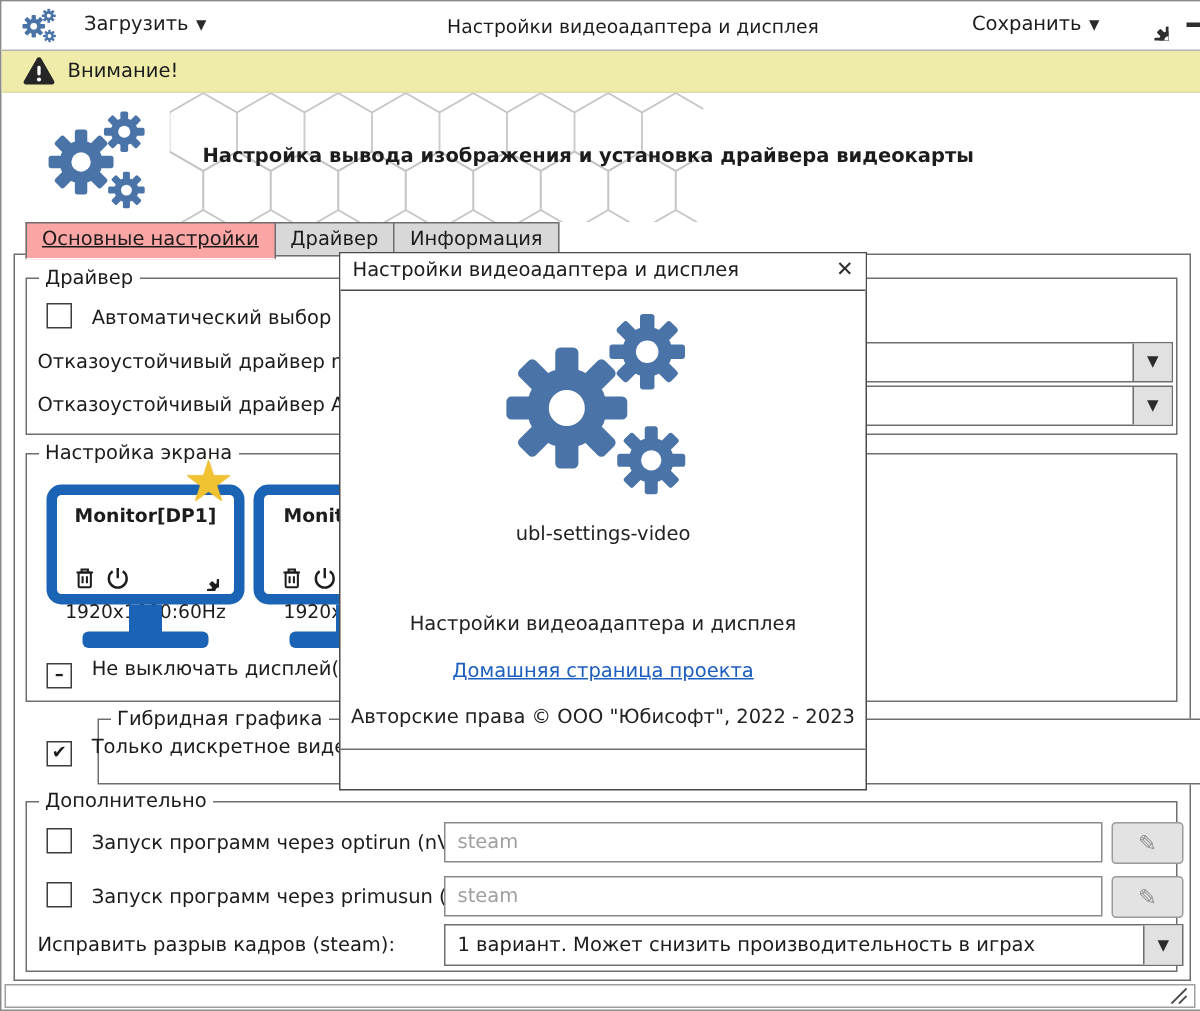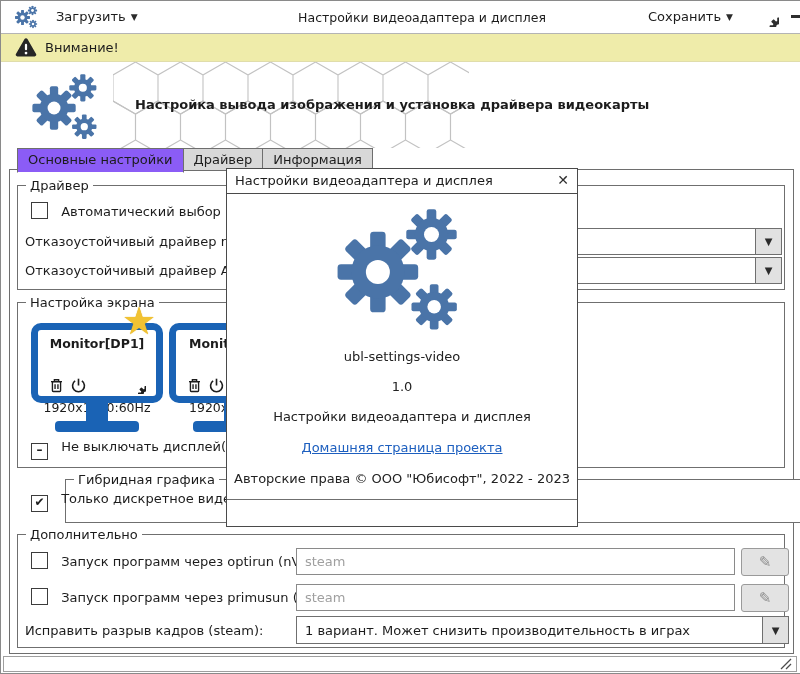--- a/index.html
+++ b/index.html
@@ -19,21 +19,21 @@
   .warnbar{position:absolute;left:0;top:33px;width:100%;height:27px;background:#efecaa;border-bottom:1px solid #e0ddab;z-index:4;}
   .warn-icon{position:absolute;left:14px;top:3px;width:22px;height:21px;}
   .warn-text{position:absolute;left:44px;top:6px;}
   
   .hexbg{position:absolute;left:112px;top:61px;width:356px;height:86px;z-index:0;}
   .logo-lg{position:absolute;left:24px;top:71px;width:84px;height:72px;color:#4a74a8;z-index:1;}
   .banner-text{position:absolute;left:134px;top:96px;font-weight:bold;font-size:13px;z-index:1;}
   
   .tabs{position:absolute;left:16px;top:147px;height:22px;display:flex;z-index:3;}
   .tab{height:21px;line-height:21px;padding:0 10px;border:1px solid #6e6e6e;background:#d8d8d8;margin-right:-1px;}
-  .tab.active{background:#8b5cf6;border-bottom:1px solid #fff;height:23px;z-index:4;}
+  .tab.active{background:#fca5a5;border-bottom:1px solid #fff;height:23px;z-index:4;text-decoration:underline;}
   
   .tabpage{position:absolute;left:8px;top:168px;width:783px;height:483px;border:1px solid #6e6e6e;background:#fff;z-index:1;}
   fieldset{position:absolute;margin:0;padding:0;border:1px solid #6f6f6f;background:#fff;z-index:2;}
   legend{font-size:13px;padding:0 4px;margin-left:8px;}
   .fs-driver{left:16px;top:177px;width:766px;height:110px;}
   .fs-screen{left:16px;top:294px;width:766px;height:171px;}
   .fs-hybrid{left:16px;top:471px;width:766px;height:49px;margin-left:48px;}
   .fs-extra{left:16px;top:526px;width:766px;height:119px;}
   
   .ctrl{position:absolute;z-index:3;}
@@ -293,20 +293,19 @@
 
   <div class="dialog">
     <div class="dlg-title">
       <span class="t">Настройки видеоадаптера и дисплея</span>
       <span class="dlg-close">✕</span>
     </div>
     <svg class="dlg-logo" viewBox="0 0 100 100">
         <use href="#logo"></use>
       </svg>
     <div class="dlg-line dlg-name">ubl-settings-video</div>
-    <div class="dlg-line dlg-ver">1.0</div>
     <div class="dlg-line dlg-desc">Настройки видеоадаптера и дисплея</div>
     <div class="dlg-line dlg-link"><a>Домашняя страница проекта</a></div>
     <div class="dlg-line dlg-copy">Авторские права © ООО "Юбисофт", 2022 - 2023</div>
     <div class="dlg-sep"></div>
   </div>
 
 </div>
 
 </body></html>

